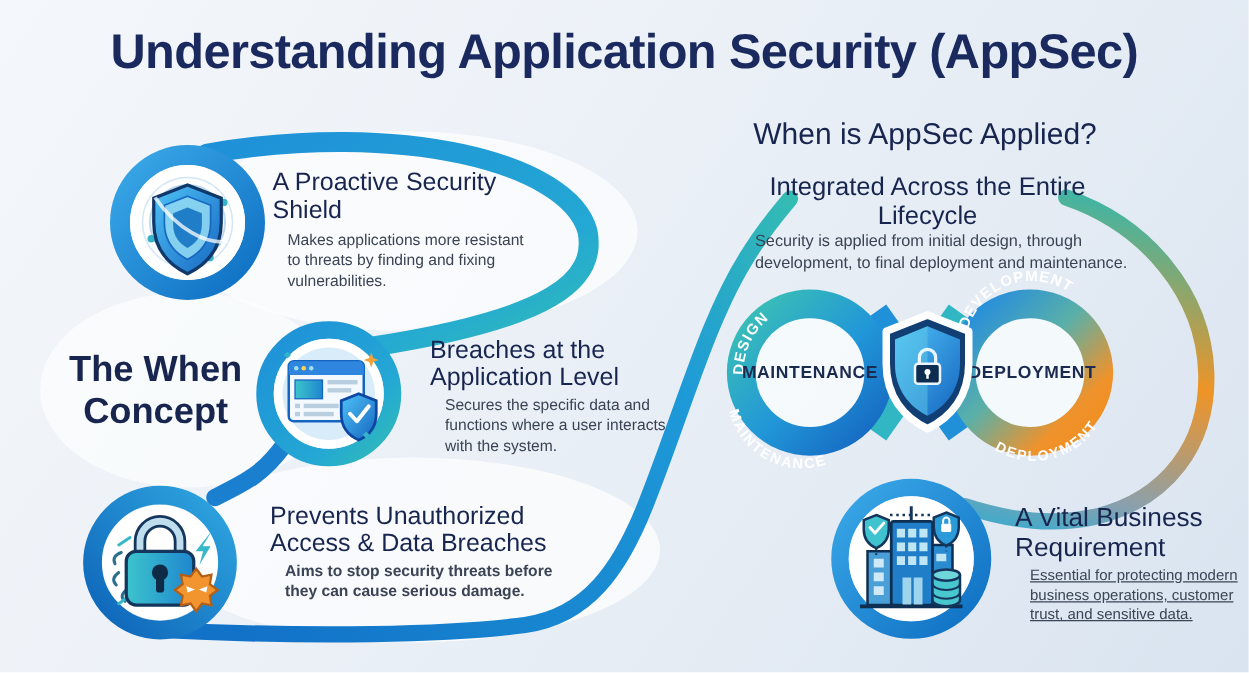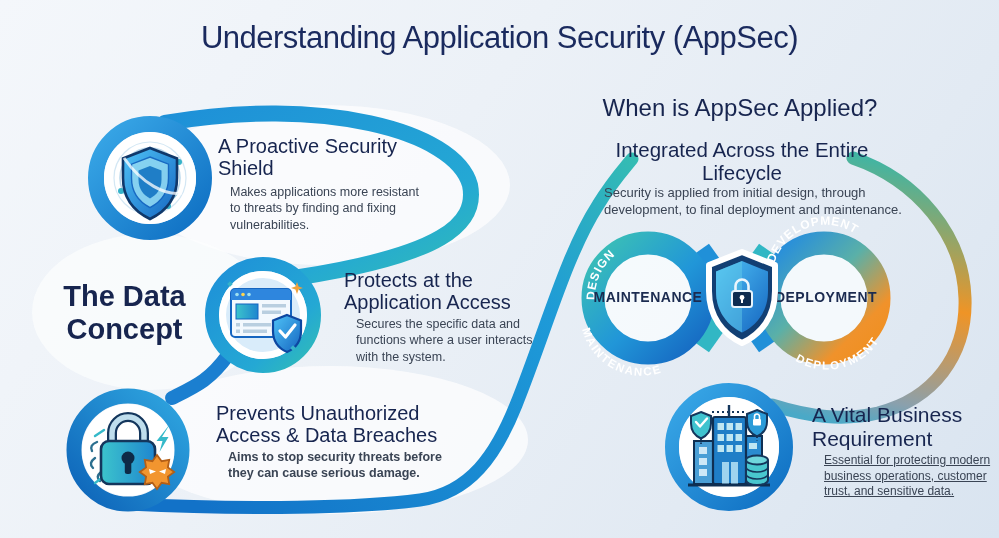--- a/index.html
+++ b/index.html
@@ -4,21 +4,21 @@
 <style>
   html,body{margin:0;padding:0;}
   body{font-family:"Liberation Sans","DejaVu Sans",sans-serif;}
   .canvas{
     position:relative;width:999px;height:538px;overflow:hidden;
     background:linear-gradient(125deg,#f4f7fb 0%,#ecf1f7 40%,#e2eaf3 75%,#d9e4f0 100%);
   }
   .abs{position:absolute;}
   .title{
     left:0;right:0;top:20px;text-align:center;
-    font-size:31px;font-weight:normal;color:#1a2a5e;letter-spacing:-0.5px;
+    font-size:39px;font-weight:bold;color:#1a2a5e;letter-spacing:-0.5px;
   }
   .h{font-weight:normal;color:#17254f;line-height:1.12;}
   .d{color:#3a4454;line-height:1.3;margin-left:12px;}
   .item-h{font-size:20px;}
   .item-d{font-size:12.5px;}
   .core-label{left:52px;top:280px;width:145px;text-align:center;font-size:29px;font-weight:bold;color:#17254f;line-height:1.15;}
   .when-h{left:540px;top:95px;width:400px;text-align:center;font-size:24px;}
   .lc-h{left:592px;top:139px;width:300px;text-align:center;font-size:20.5px;}
   .lc-d{left:592px;top:185px;width:300px;font-size:13px;}
   .i1h{left:218px;top:135px;width:190px;}
@@ -254,26 +254,26 @@
       <path d="M742 261 L742 332.5 C727.5 325.5 716 311.5 716 291 V271.5 Z" fill="#66cfe8" opacity="0.45"></path>
       <rect x="732" y="291" width="20" height="16" rx="2.5" fill="#0d2c50" stroke="#eaf5fc" stroke-width="2"></rect>
       <path d="M735.5 291 v-5 a6.5 6.5 0 0 1 13 0 v5" fill="none" stroke="#eaf5fc" stroke-width="2.6"></path>
       <circle cx="742" cy="297.5" r="2.4" fill="#ffffff"></circle>
       <rect x="741" y="298" width="2" height="5" fill="#ffffff"></rect>
     </g>
   </svg>
 
   <div class="abs title">Understanding Application Security (AppSec)</div>
 
-  <div class="abs core-label">The Data Concept</div>
+  <div class="abs core-label">The When Concept</div>
 
   <div class="abs h item-h i1h">A Proactive Security Shield</div>
   <div class="abs d item-d i1d">Makes applications more resistant to threats by finding and fixing vulnerabilities.</div>
 
-  <div class="abs h item-h i2h">Protects at the Application Access</div>
+  <div class="abs h item-h i2h">Breaches at the Application Level</div>
   <div class="abs h item-h i3h">Prevents Unauthorized Access &amp; Data Breaches</div>
 
   <div class="abs d item-d i2d">Secures the specific data and functions where a user interacts with the system.</div>
   <div class="abs d item-d i3d">Aims to stop security threats before they can cause serious damage.</div>
 
   <div class="abs h when-h">When is AppSec Applied?</div>
   <div class="abs h lc-h">Integrated Across the Entire Lifecycle</div>
   <div class="abs d lc-d">Security is applied from initial design, through development, to final deployment and maintenance.</div>
 
   <div class="abs h vbh">A Vital Business Requirement</div>

